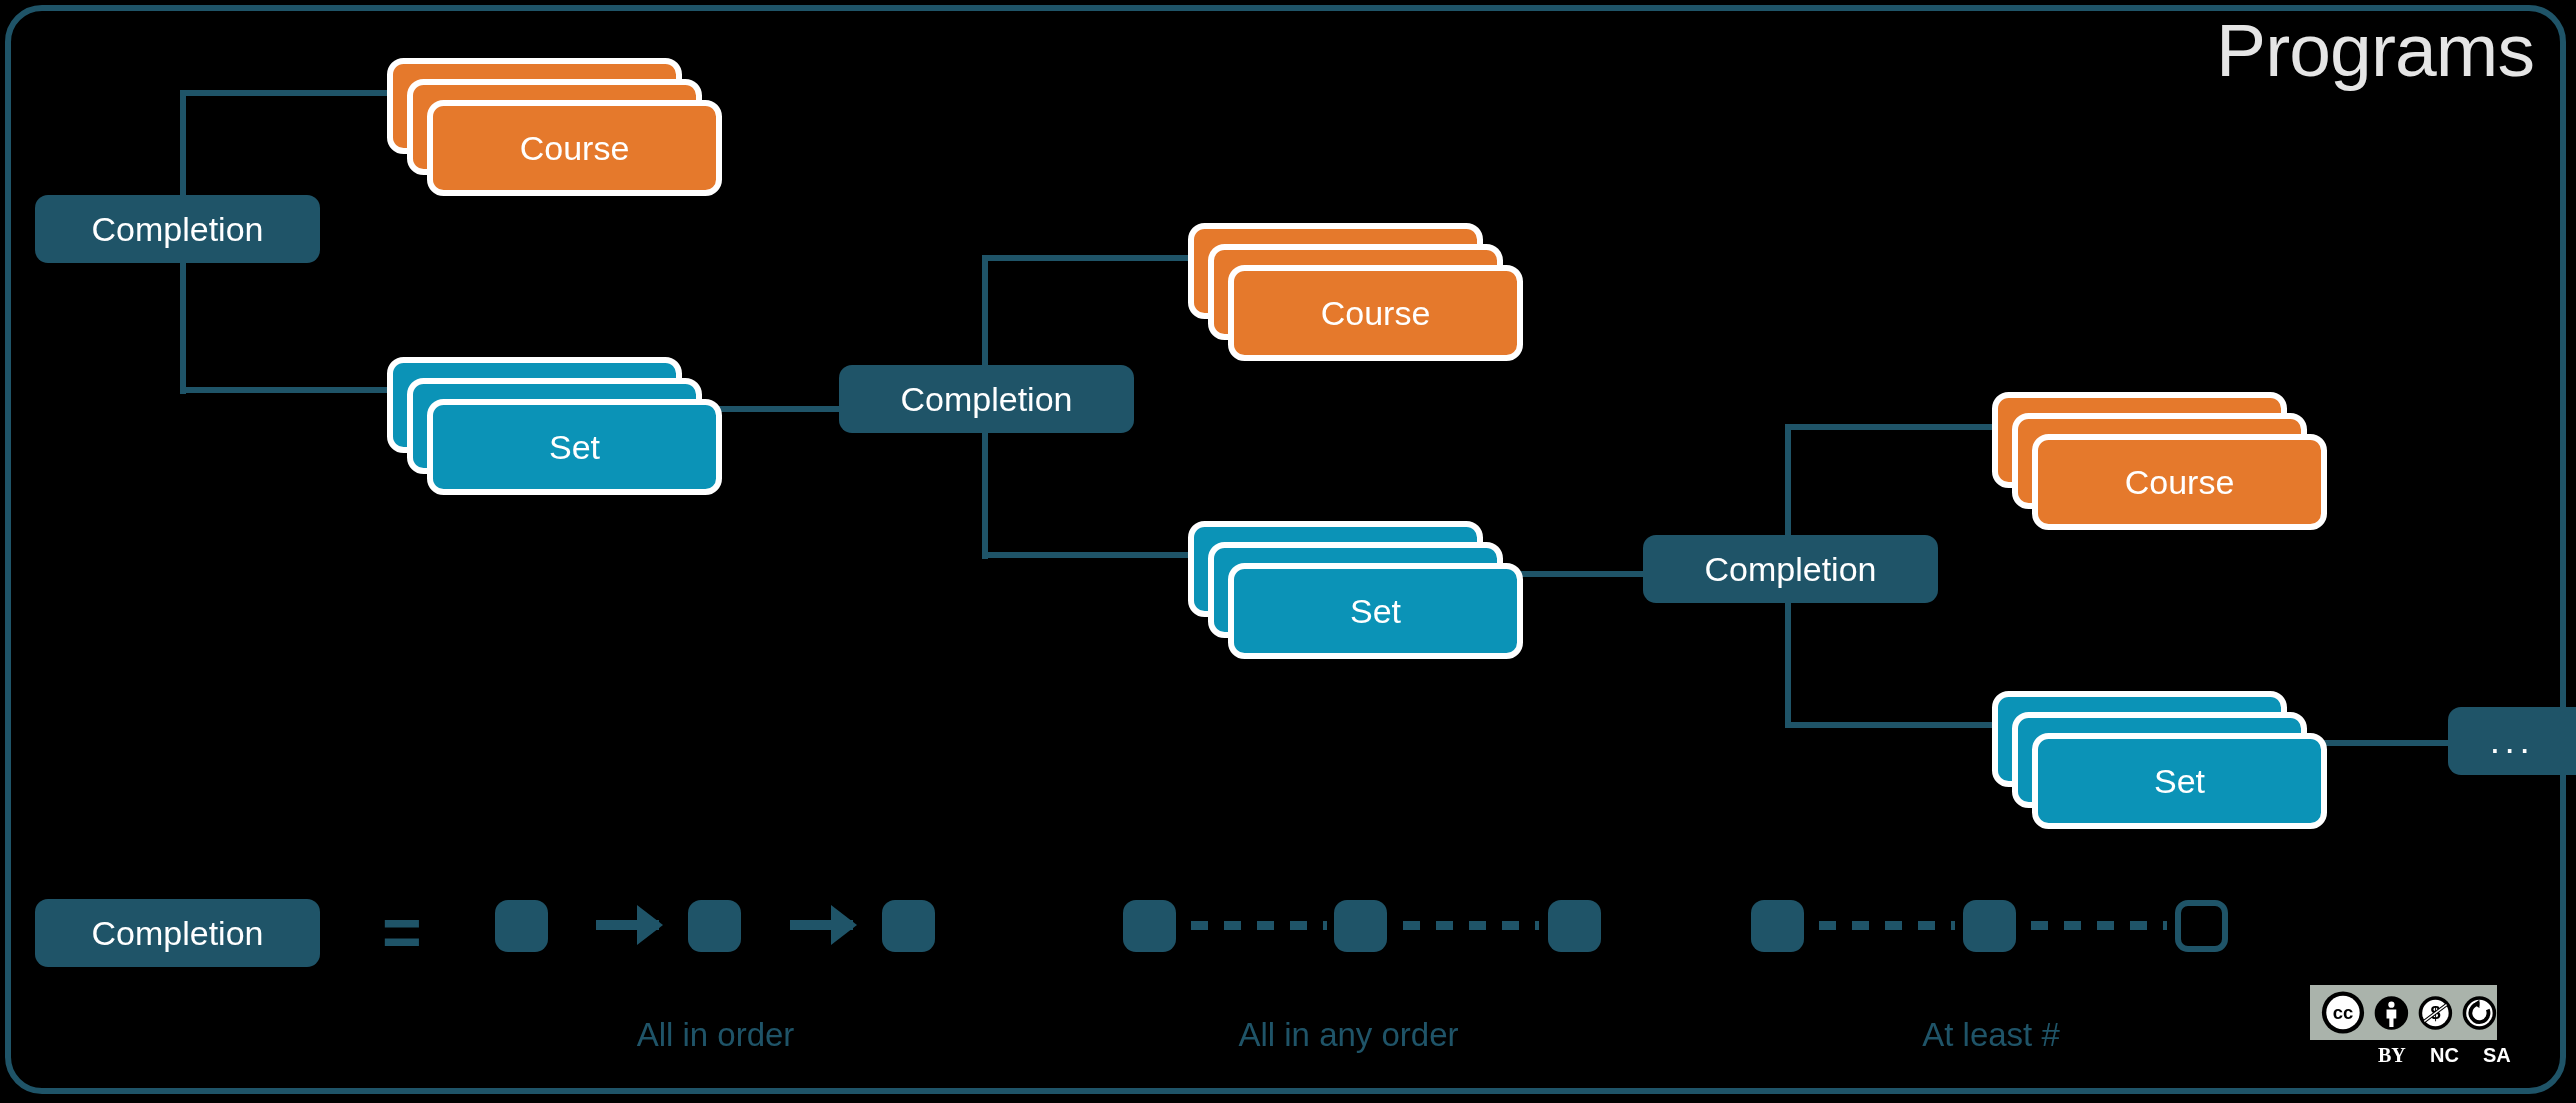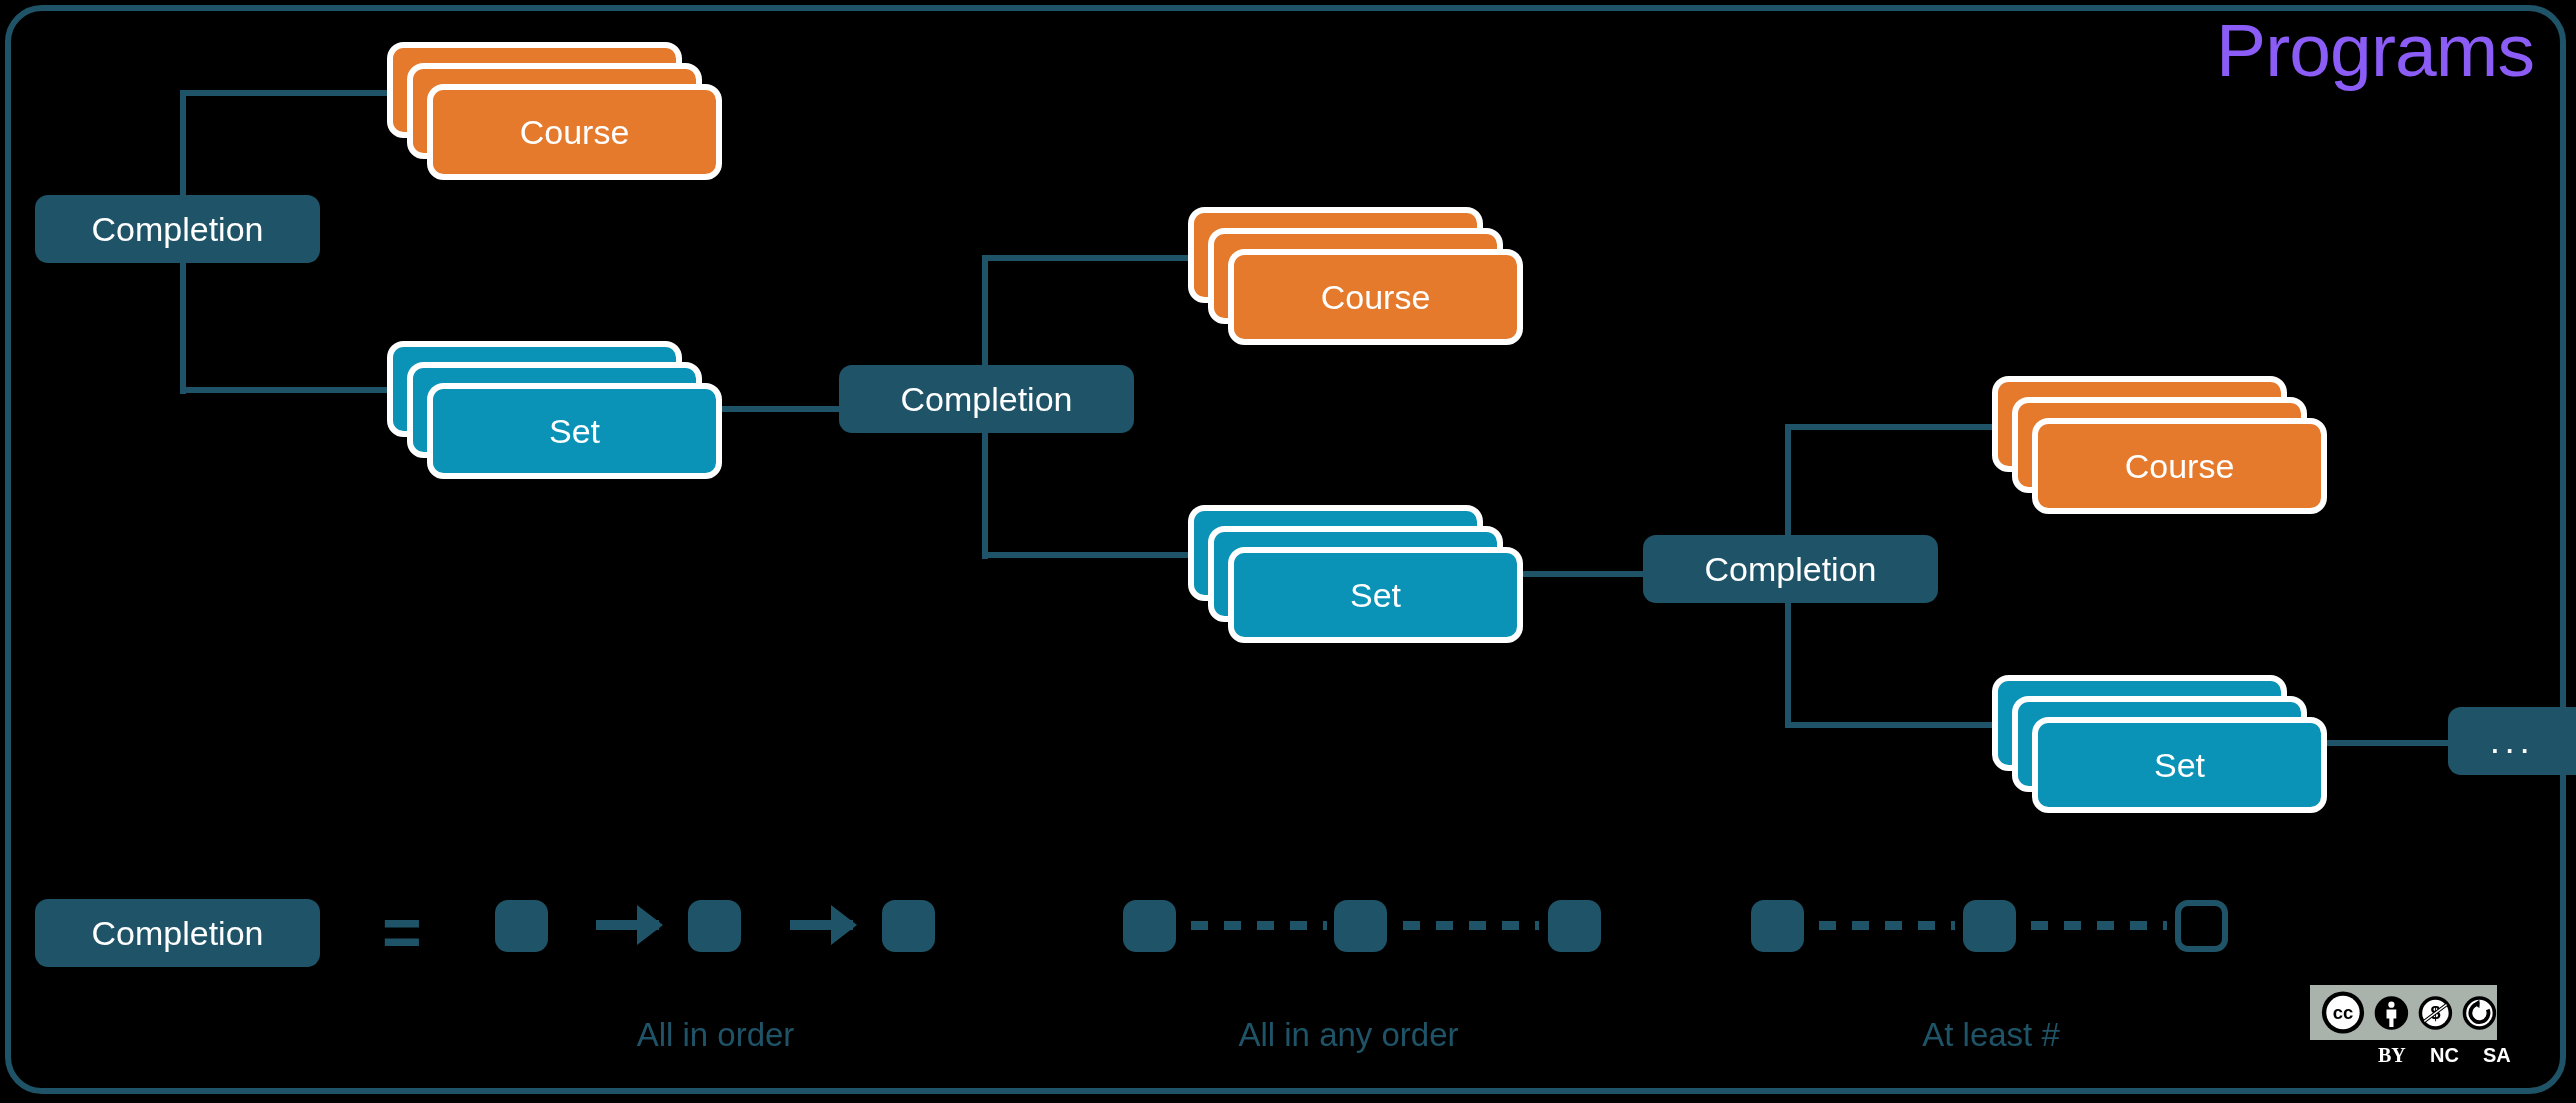--- a/index.html
+++ b/index.html
@@ -29,21 +29,21 @@
     box-sizing: border-box;
     pointer-events: none;
   }
   
   #title {
     position: absolute;
     right: 42px;
     top: 13px;
     font-size: 75px;
     line-height: 1;
-    color: #8b5cf6;
+    color: #e5e5e5;
     letter-spacing: -0.9px;
     white-space: nowrap;
   }
   
   .conn {
     position: absolute;
     background: #1f5468;
   }
   .conn-h { height: 6.4px; }
   .conn-v { width: 6.4px; }
@@ -59,20 +59,21 @@
     align-items: center;
     justify-content: center;
     box-sizing: border-box;
     white-space: nowrap;
     z-index: 4;
   }
   
   .stack {
     position: absolute;
     z-index: 6;
+    margin-top: 16px;
   }
   .stack .card {
     position: absolute;
     border-radius: 16.6px;
     border: 6.4px solid #ffffff;
     box-sizing: border-box;
   }
   .stack .card.orange { background: #e5792c; }
   .stack .card.blue   { background: #0b93b7; }
   .stack .label {

